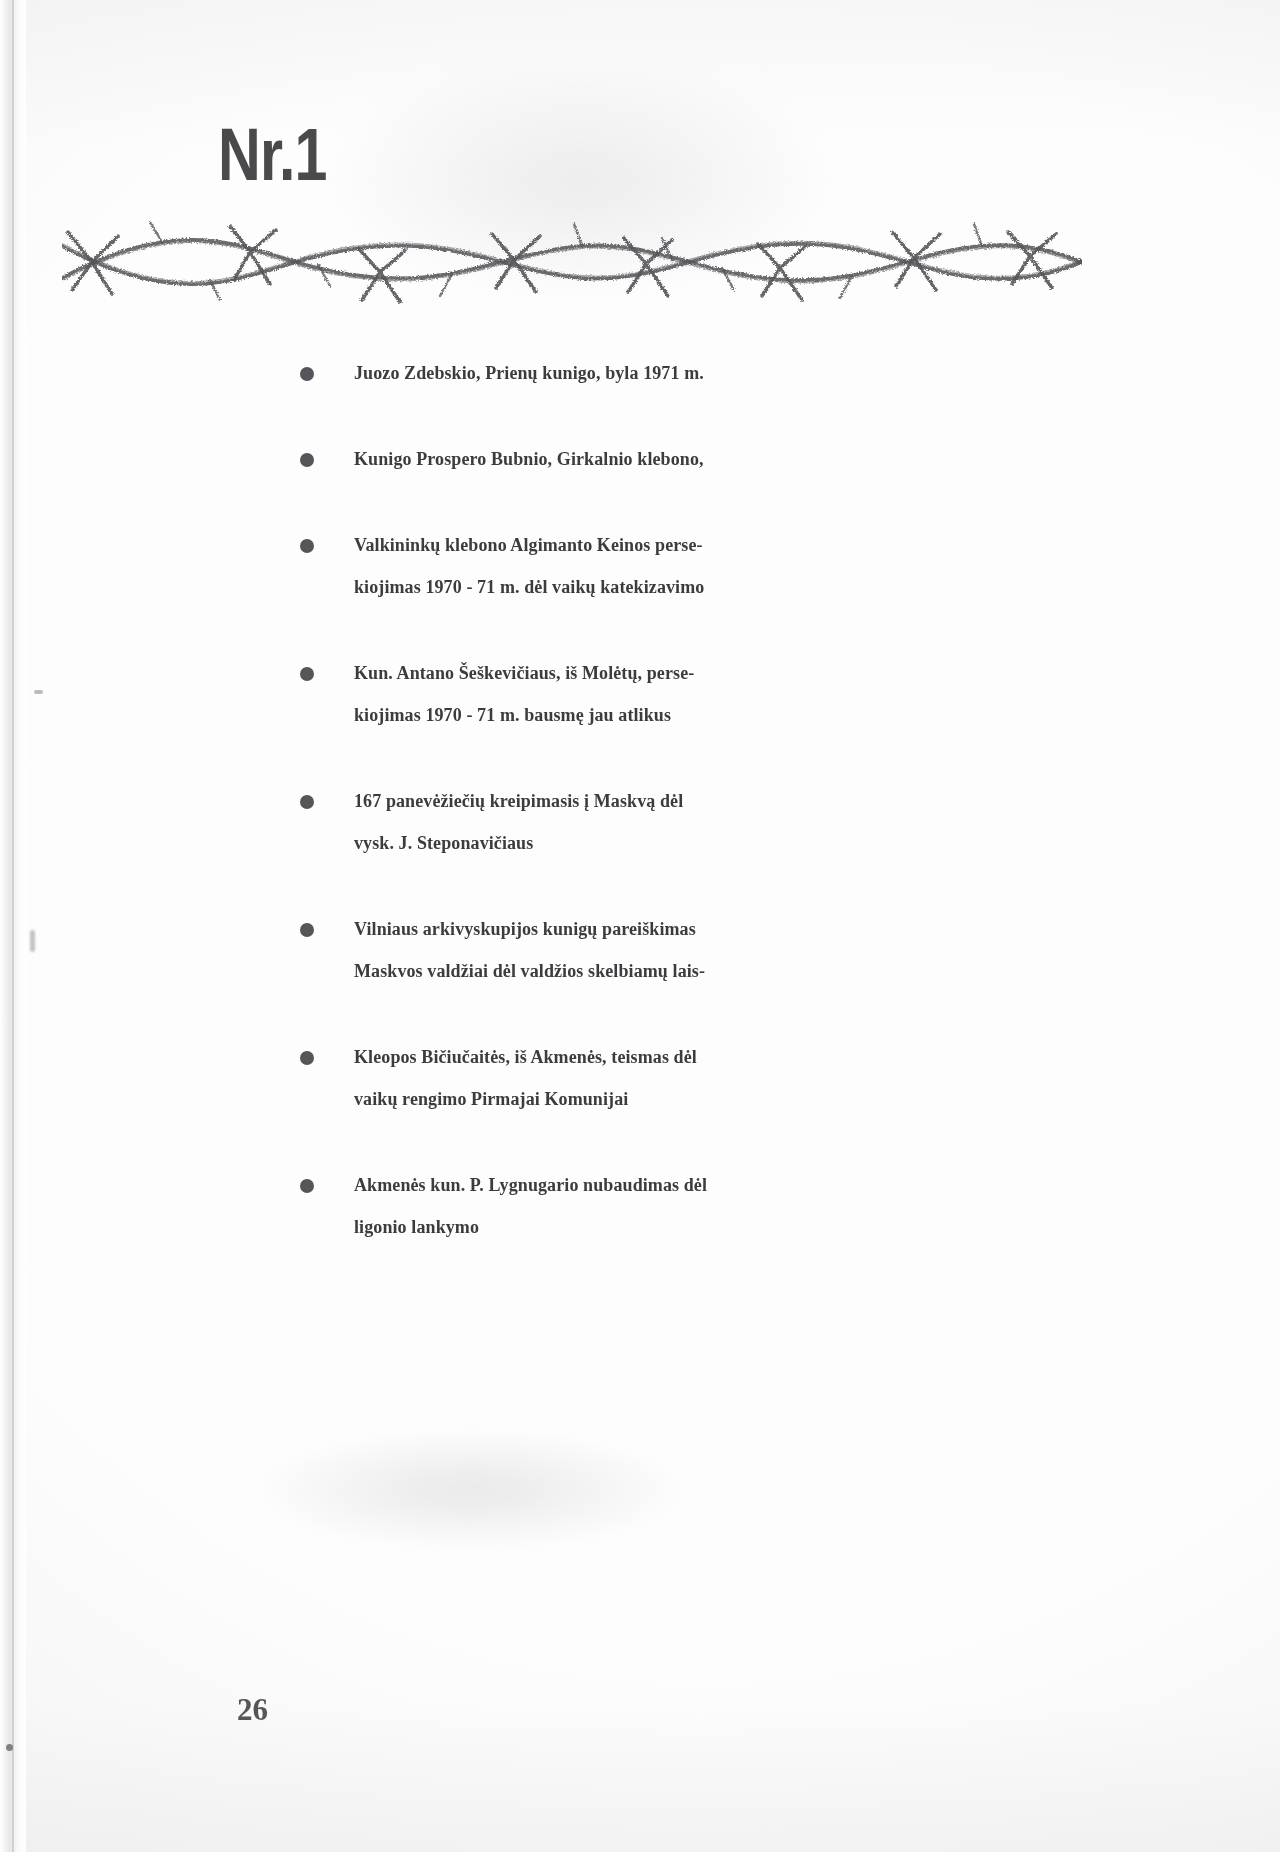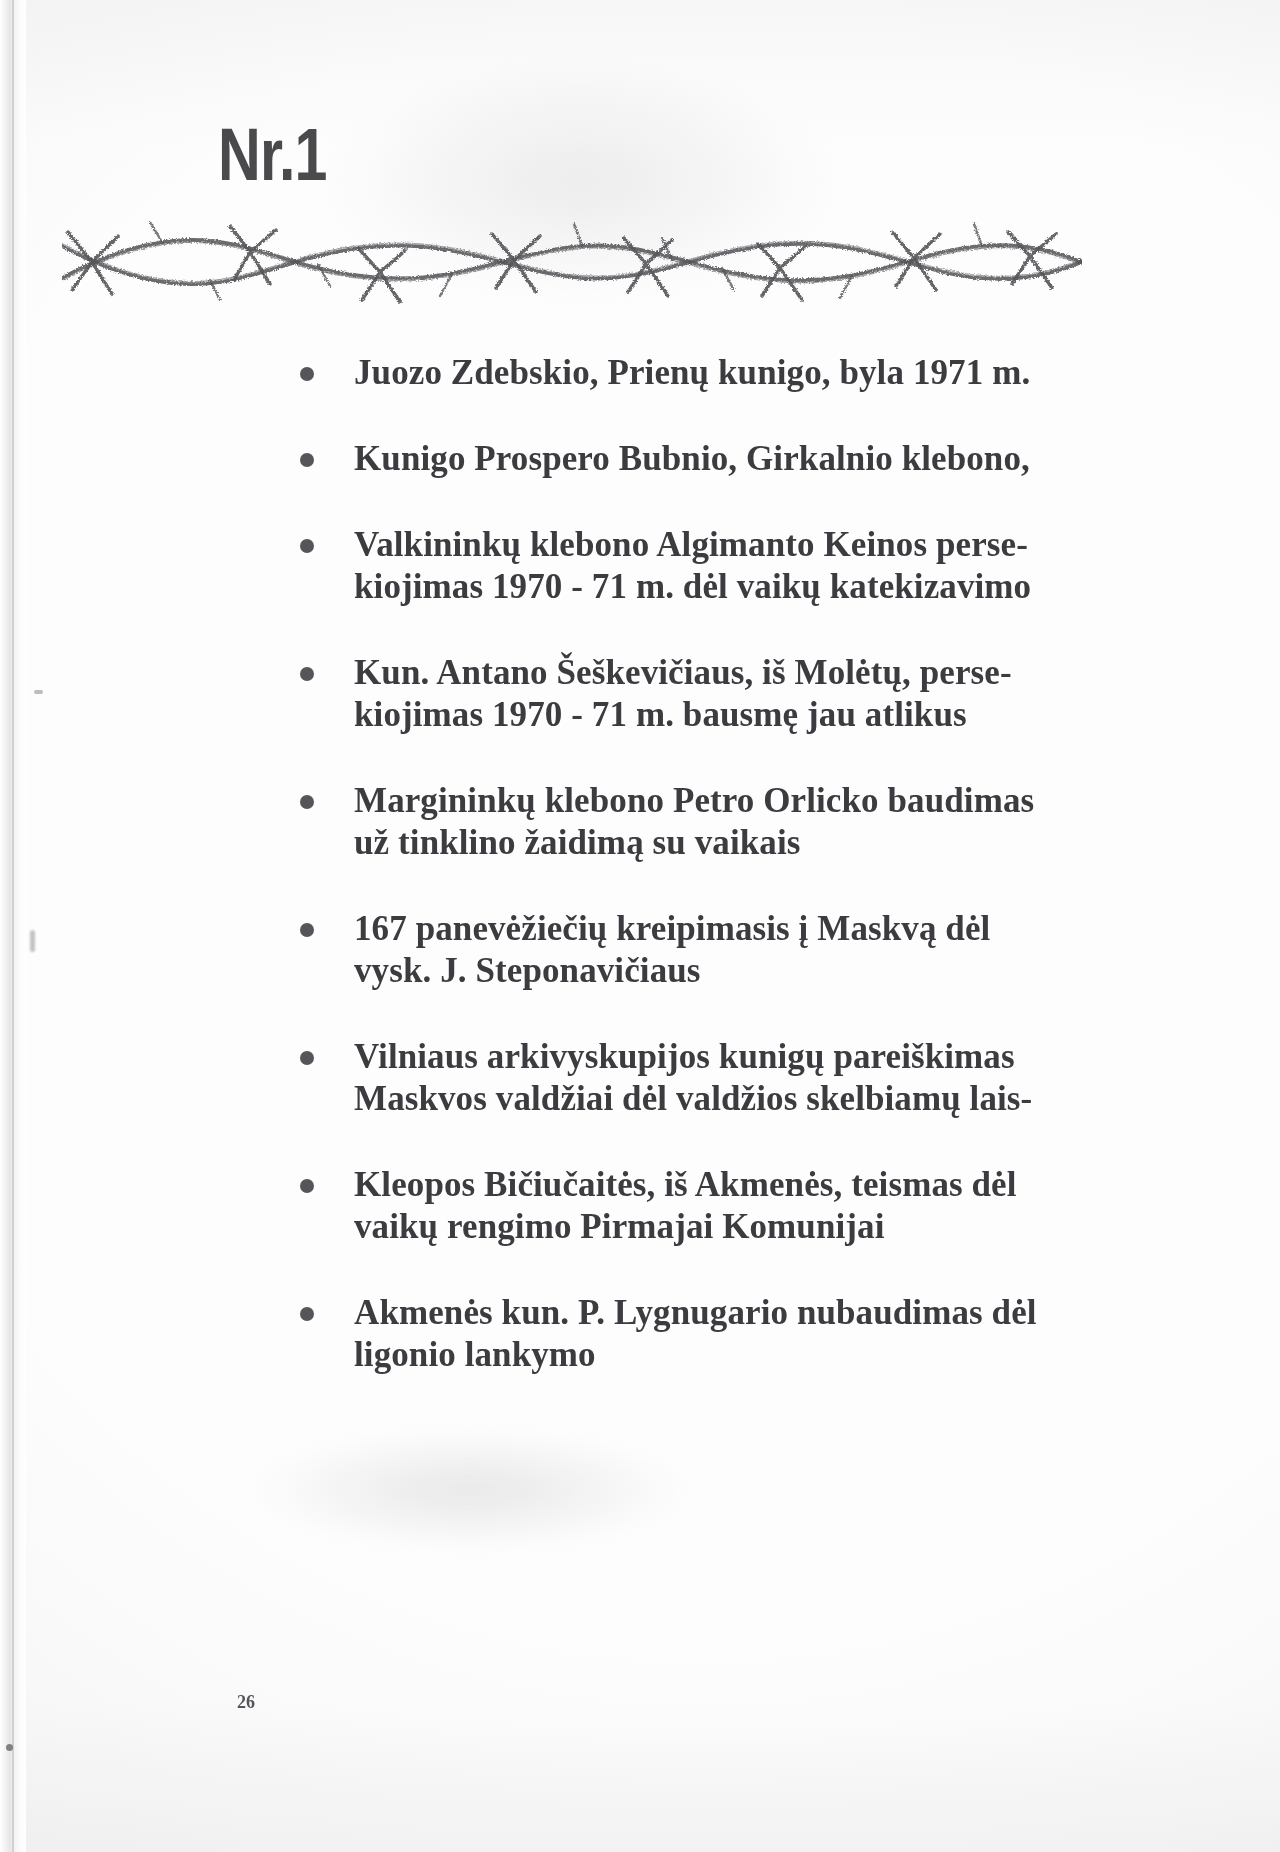--- a/index.html
+++ b/index.html
@@ -150,40 +150,40 @@
     background: #56565a;
     margin-top: 15px;
     margin-right: 40px;
   }
   .lines {
     flex: 1 1 auto;
   }
   .line {
     font-family: "Liberation Serif", serif;
     font-weight: 700;
-    font-size: 35px;
+    font-size: 18px;
     line-height: 42px;
     color: #3c3c40;
     white-space: nowrap;
     letter-spacing: .1px;
   }
   .line.j {
     display: flex;
     justify-content: space-between;
   }
   .line.j > span { display: inline-block; }
 
   
   .folio {
     position: absolute;
     left: 237px;
     top: 1692px;
     font-family: "Liberation Serif", serif;
     font-weight: 700;
-    font-size: 18px;
+    font-size: 31px;
     color: #55555a;
   }
 </style>
 </head>
 <body>
 
 <div class="page">
 
   <div class="paper-tone"></div>
   <div class="ghost-block2"></div>
@@ -311,29 +311,20 @@
     <div class="item">
       <span class="bullet"></span>
       <div class="lines">
         <div class="line j">
           <span>Kun. Antano Šeškevičiaus, iš Molėtų, perse-</span>
         </div>
         <div class="line">kiojimas 1970 - 71 m. bausmę jau atlikus</div>
       </div>
     </div>
 
-    <div class="item">
-      <span class="bullet"></span>
-      <div class="lines">
-        <div class="line j">
-          <span>Margininkų klebono Petro Orlicko baudimas</span>
-        </div>
-        <div class="line">už tinklino žaidimą su vaikais</div>
-      </div>
-    </div>
 
     <div class="item">
       <span class="bullet"></span>
       <div class="lines">
         <div class="line j">
           <span>167 panevėžiečių kreipimasis į Maskvą dėl</span>
         </div>
         <div class="line">vysk. J. Steponavičiaus</div>
       </div>
     </div>

